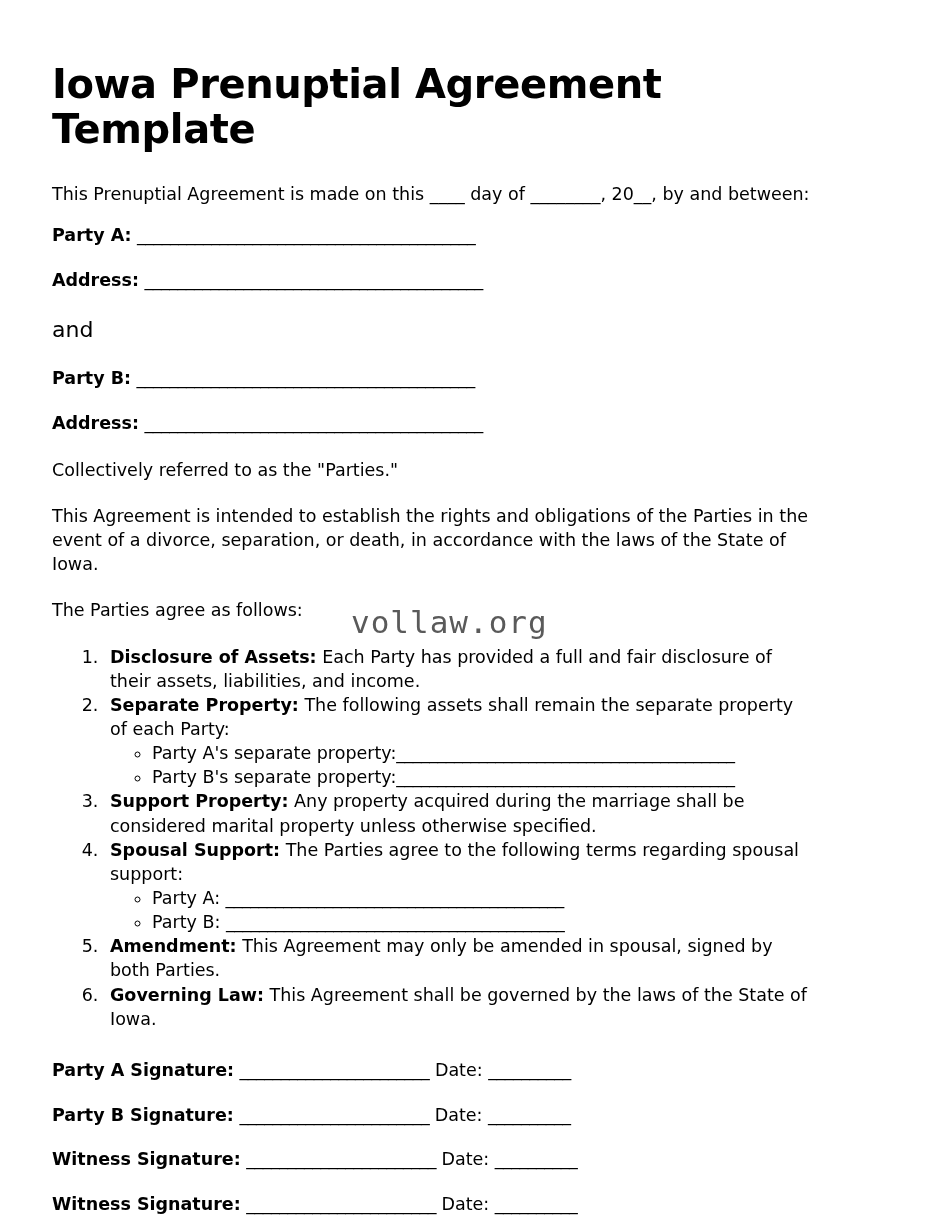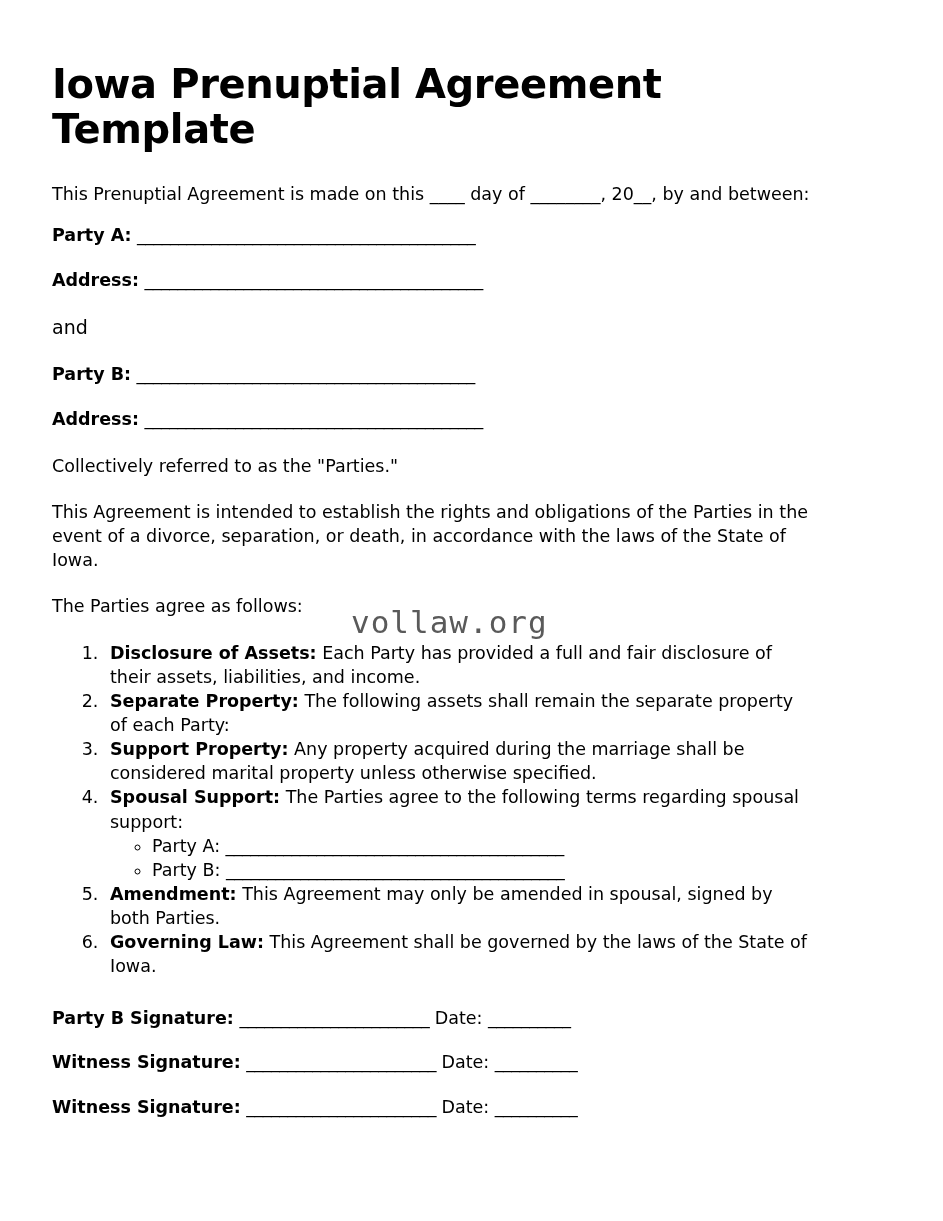--- a/index.html
+++ b/index.html
@@ -45,21 +45,21 @@
     white-space: nowrap;
   }
   .field-label {
     font-weight: bold;
   }
   .blank {
     font-weight: normal;
     letter-spacing: -0.5px;
   }
   .plain-row {
-    font-size: 19px;
+    font-size: 22px;
     line-height: 1.35;
     margin: 0 0 22px 0;
   }
   ol.terms {
     font-size: 17.5px;
     line-height: 1.38;
     margin: 0 0 20px 0;
     padding-left: 52px;
     max-width: 840px;
   }
@@ -142,20 +142,28 @@
   <p class="para">This Agreement is intended to establish the rights and obligations of the Parties in the event of a divorce, separation, or death, in accordance with the laws of the State of Iowa.</p>
 
   <p class="para">The Parties agree as follows:</p>
 
   <ol class="terms">
     <li>
       <span class="term-name">Disclosure of Assets:</span><span> Each Party has provided a full and fair disclosure of their assets, liabilities, and income.</span>
     </li>
     <li>
       <span class="term-name">Separate Property:</span><span> The following assets shall remain the separate property of each Party:</span>
+      <ul class="subterms">
+        <li>
+          <span>Party A's separate property:</span><span class="blank">_________________________________________</span>
+        </li>
+        <li>
+          <span>Party B's separate property:</span><span class="blank">_________________________________________</span>
+        </li>
+      </ul>
     </li>
     <li>
       <span class="term-name">Support Property:</span><span> Any property acquired during the marriage shall be considered marital property unless otherwise specified.</span>
     </li>
     <li>
       <span class="term-name">Spousal Support:</span><span> The Parties agree to the following terms regarding spousal support:</span>
       <ul class="subterms">
         <li>
           <span>Party A:</span>
           <span class="blank">_________________________________________</span>
@@ -170,20 +178,26 @@
       <span class="term-name">Amendment:</span><span> This Agreement may only be amended in spousal, signed by both Parties.</span>
     </li>
     <li>
       <span class="term-name">Governing Law:</span><span> This Agreement shall be governed by the laws of the State of Iowa.</span>
     </li>
   </ol>
 
 
   <div class="witness-block">
     <div class="sig-row">
+      <span class="sig-label">Party A Signature:</span>
+      <span class="blank">_______________________</span>
+      <span class="date-label">Date:</span>
+      <span class="blank">__________</span>
+    </div>
+    <div class="sig-row">
       <span class="sig-label">Party B Signature:</span>
       <span class="blank">_______________________</span>
       <span class="date-label">Date:</span>
       <span class="blank">__________</span>
     </div>
     <div class="sig-row">
       <span class="sig-label">Witness Signature:</span>
       <span class="blank">_______________________</span>
       <span class="date-label">Date:</span>
       <span class="blank">__________</span>

